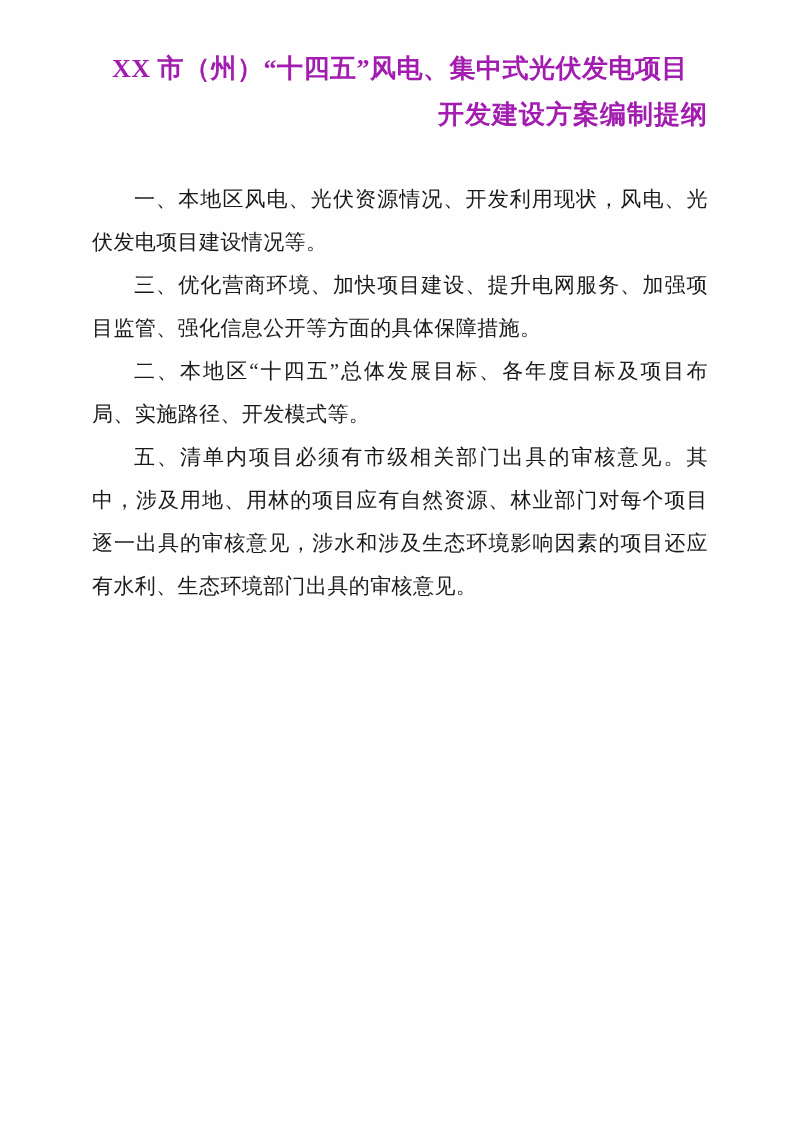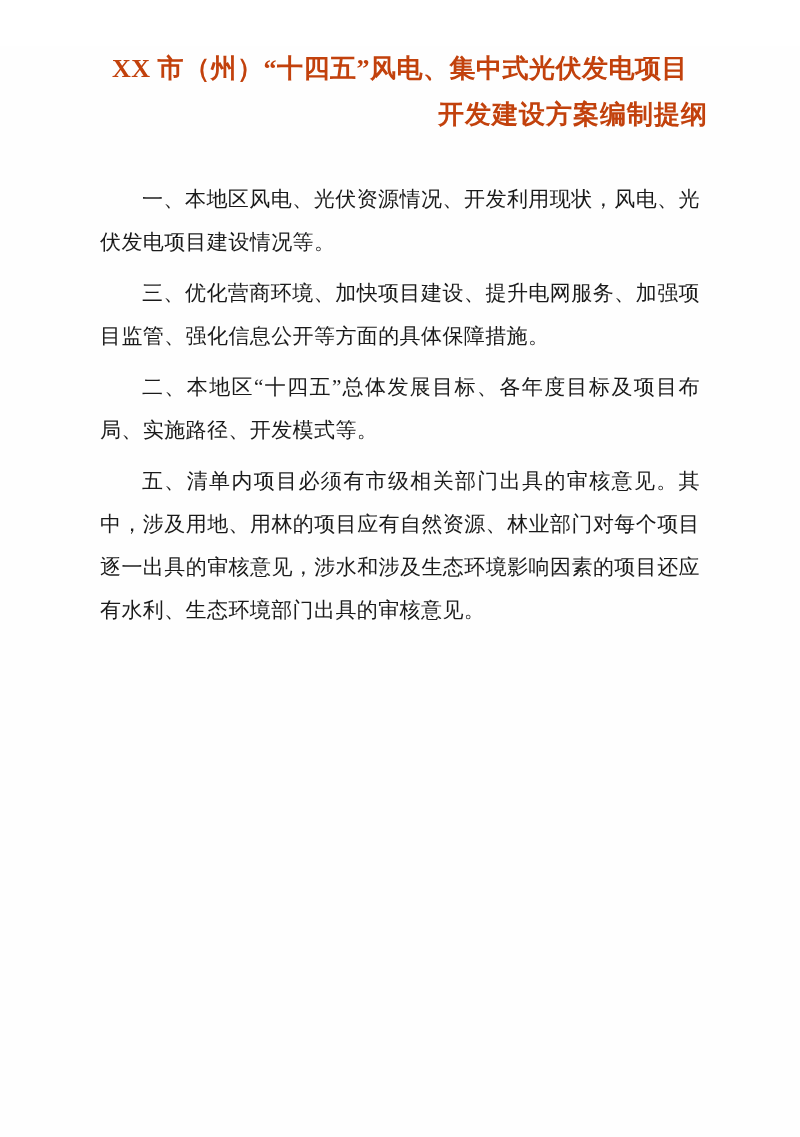--- a/index.html
+++ b/index.html
@@ -29,42 +29,42 @@
     color: #222;
     font-family: "Liberation Serif", "DejaVu Serif", serif;
   }
   .doc-title {
     margin-top: 46px;
     text-align: center;
     font-size: 26px;
     font-weight: bold;
     line-height: 46px;
     letter-spacing: 0.5px;
-    color: #c2410c;
+    color: #a21caf;
     font-family: "Liberation Serif", "DejaVu Serif", serif;
   }
   .doc-title .line {
     display: block;
   }
   .doc-title .line2 {
     letter-spacing: 1px;
     text-align: right;
   }
   .body-block {
     margin-top: 40px;
   }
   .para {
     font-size: 21px;
     line-height: 43px;
     text-align: justify;
     text-justify: inter-ideograph;
     text-indent: 42px;
     letter-spacing: 0.4px;
     color: #1a1a1a;
-    margin: 8px;
+    margin: 0;
   }
 </style>
 </head>
 <body>
 
 <div class="page">
 
 
   <div class="doc-title">
     <span class="line line1">XX 市（州）“十四五”风电、集中式光伏发电项目</span>

